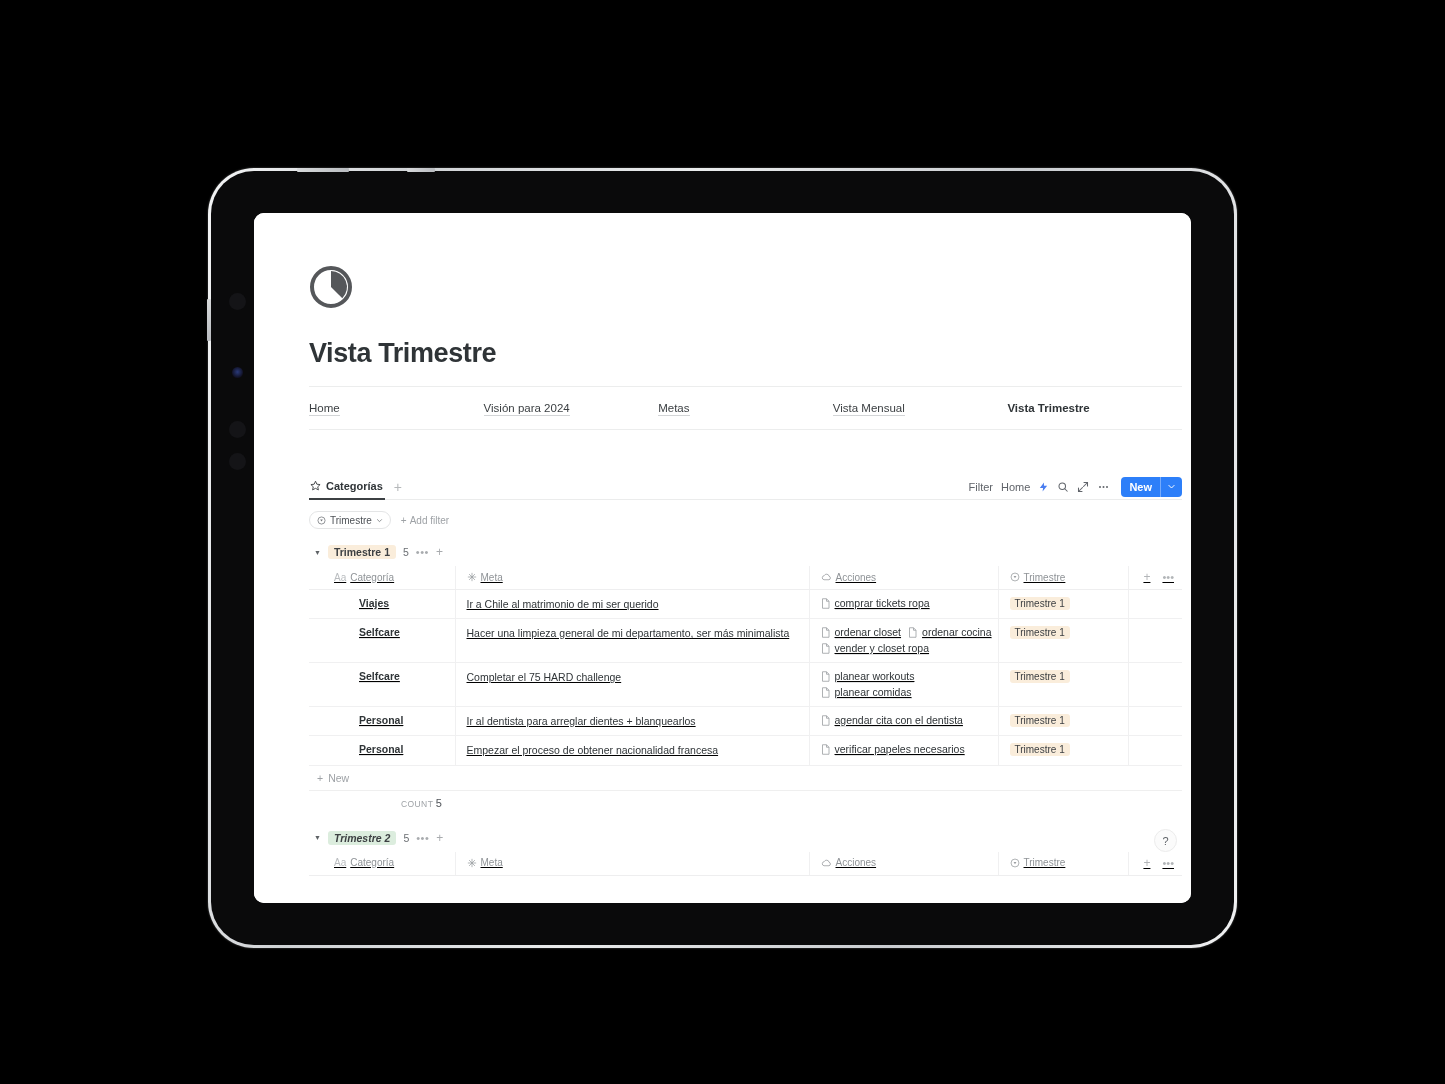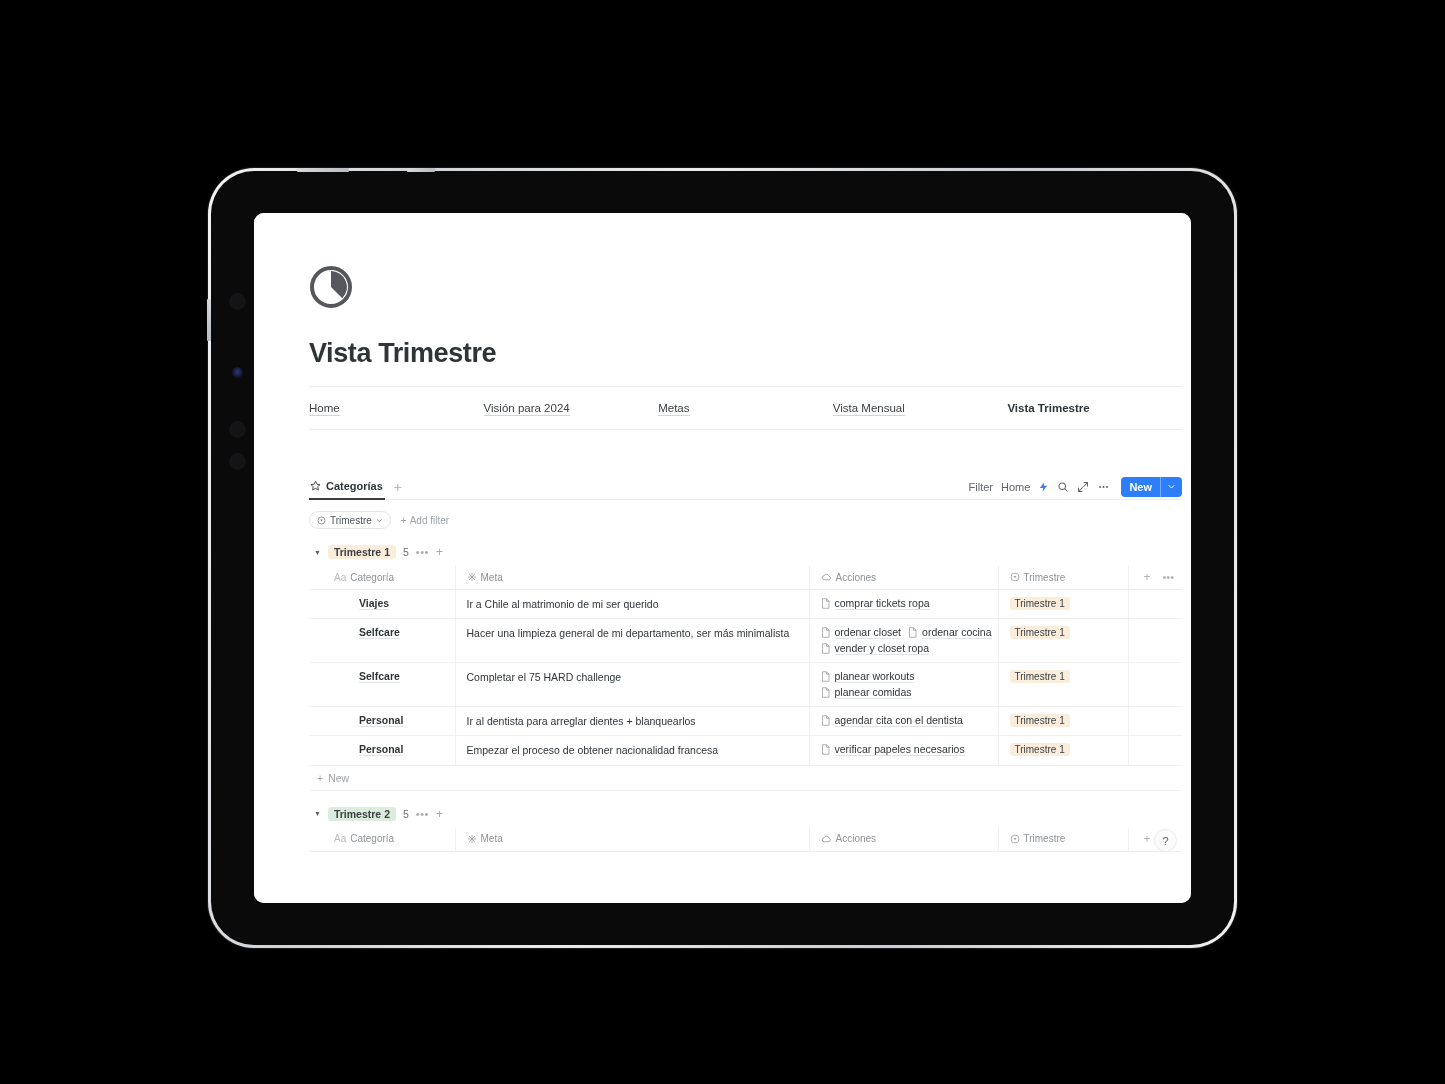--- a/index.html
+++ b/index.html
@@ -175,20 +175,21 @@
   .grp-count { font-size: 10.5px; color: #6b6f73; }
   .grp-dots { font-size: 11px; color: #a8abae; letter-spacing: 0.5px; cursor: pointer; }
   .grp-plus { font-size: 12px; color: #a8abae; cursor: pointer; }
 
   
   table.db-table {
     width: 100%;
     border-collapse: collapse;
     table-layout: fixed;
     margin-top: 6px;
+    text-decoration: underline;
   }
   table.db-table th {
     text-align: left;
     font-weight: normal;
     font-size: 10px;
     color: #8f9397;
     padding: 4px 0 5px 0;
     border-bottom: 1px solid #eeeeef;
     vertical-align: middle;
   }
@@ -569,26 +570,30 @@
                     <td class="col-tri vline"><span class="tri-tag" style="background: rgb(250, 237, 219);">Trimestre 1</span></td>
                     <td class="col-end vline"></td>
                   </tr>
                 </tbody>
             </table>
 
             <div class="row-new">
               <span>+</span>
               <span>New</span>
             </div>
+            <div class="row-count">
+              <span>COUNT</span>
+              <b>5</b>
+            </div>
           </div>
 
           <div class="group">
             <div class="group-header">
               <span class="grp-caret">▼</span>
-              <span class="grp-tag" id="g2-tag" style="background: rgb(220, 237, 222);">Trimestre 2</span>
+              <span class="grp-tag" id="g2-tag" style="background: rgb(220, 237, 222); font-style: italic;">Trimestre 2</span>
               <span class="grp-count">5</span>
               <span class="grp-dots">•••</span>
               <span class="grp-plus">+</span>
             </div>
 
             <table class="db-table">
               <colgroup>
                 <col class="col-cat">
                   <col class="col-meta">
                   <col class="col-acc">

